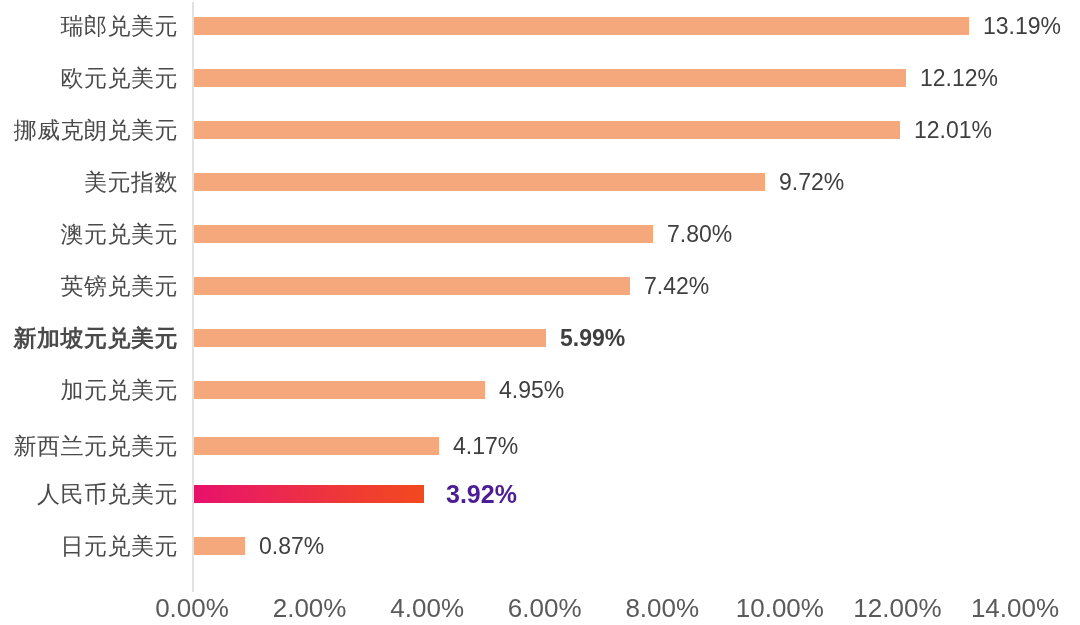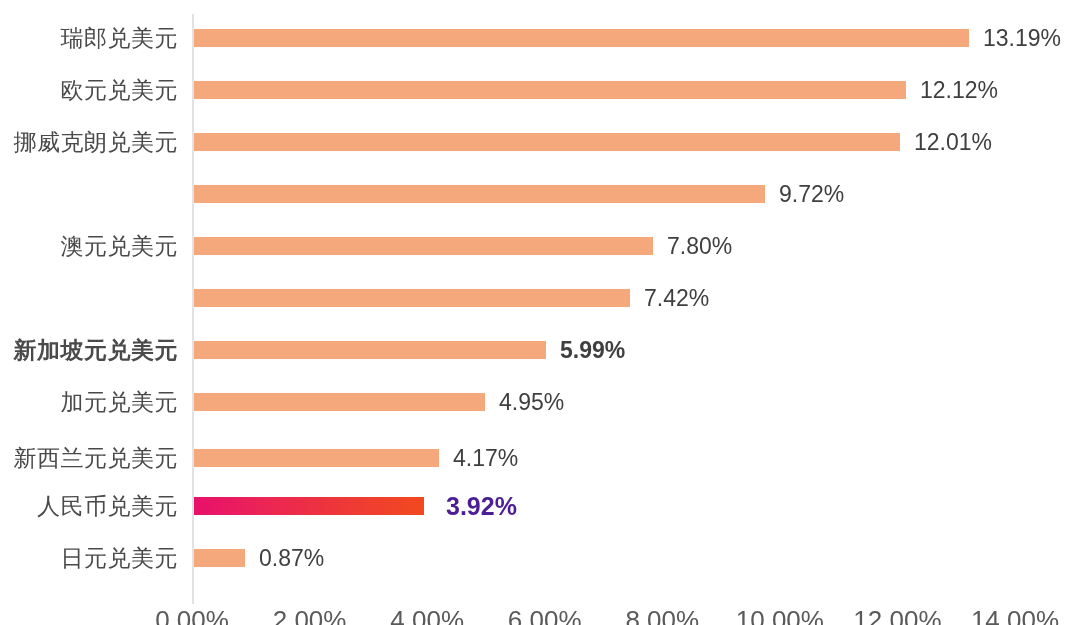--- a/index.html
+++ b/index.html
@@ -13,21 +13,20 @@
     font-family: "Liberation Sans", "DejaVu Sans", sans-serif;
     overflow: hidden;
     position: relative;
   }
 
   #chart-root {
     position: relative;
     width: 1080px;
     height: 453px;
     box-sizing: border-box;
-    margin-top: 12px;
   }
 
   
   .plot-area {
     position: absolute;
     left: 0;
     top: 0;
     width: 1080px;
     height: 592px;
   }
@@ -141,33 +140,35 @@
           </div>
         </div>
         <div class="row" style="top: 104px;">
           <div class="cat-label">挪威克朗兑美元</div>
           <div class="bar-wrap">
             <div class="bar" style="width: 706px;"></div>
             <div class="val-label">12.01%</div>
           </div>
         </div>
         <div class="row" style="top: 156px;">
+          <div class="cat-label">美元指数</div>
           <div class="bar-wrap">
             <div class="bar" style="width: 571px;"></div>
             <div class="val-label">9.72%</div>
           </div>
         </div>
         <div class="row" style="top: 208px;">
           <div class="cat-label">澳元兑美元</div>
           <div class="bar-wrap">
             <div class="bar" style="width: 459px;"></div>
             <div class="val-label">7.80%</div>
           </div>
         </div>
         <div class="row" style="top: 260px;">
+          <div class="cat-label">英镑兑美元</div>
           <div class="bar-wrap">
             <div class="bar" style="width: 436px;"></div>
             <div class="val-label">7.42%</div>
           </div>
         </div>
         <div class="row" style="top: 312px; font-weight: bold;">
           <div class="cat-label">新加坡元兑美元</div>
           <div class="bar-wrap">
             <div class="bar" style="width: 352px;"></div>
             <div class="val-label">5.99%</div>

